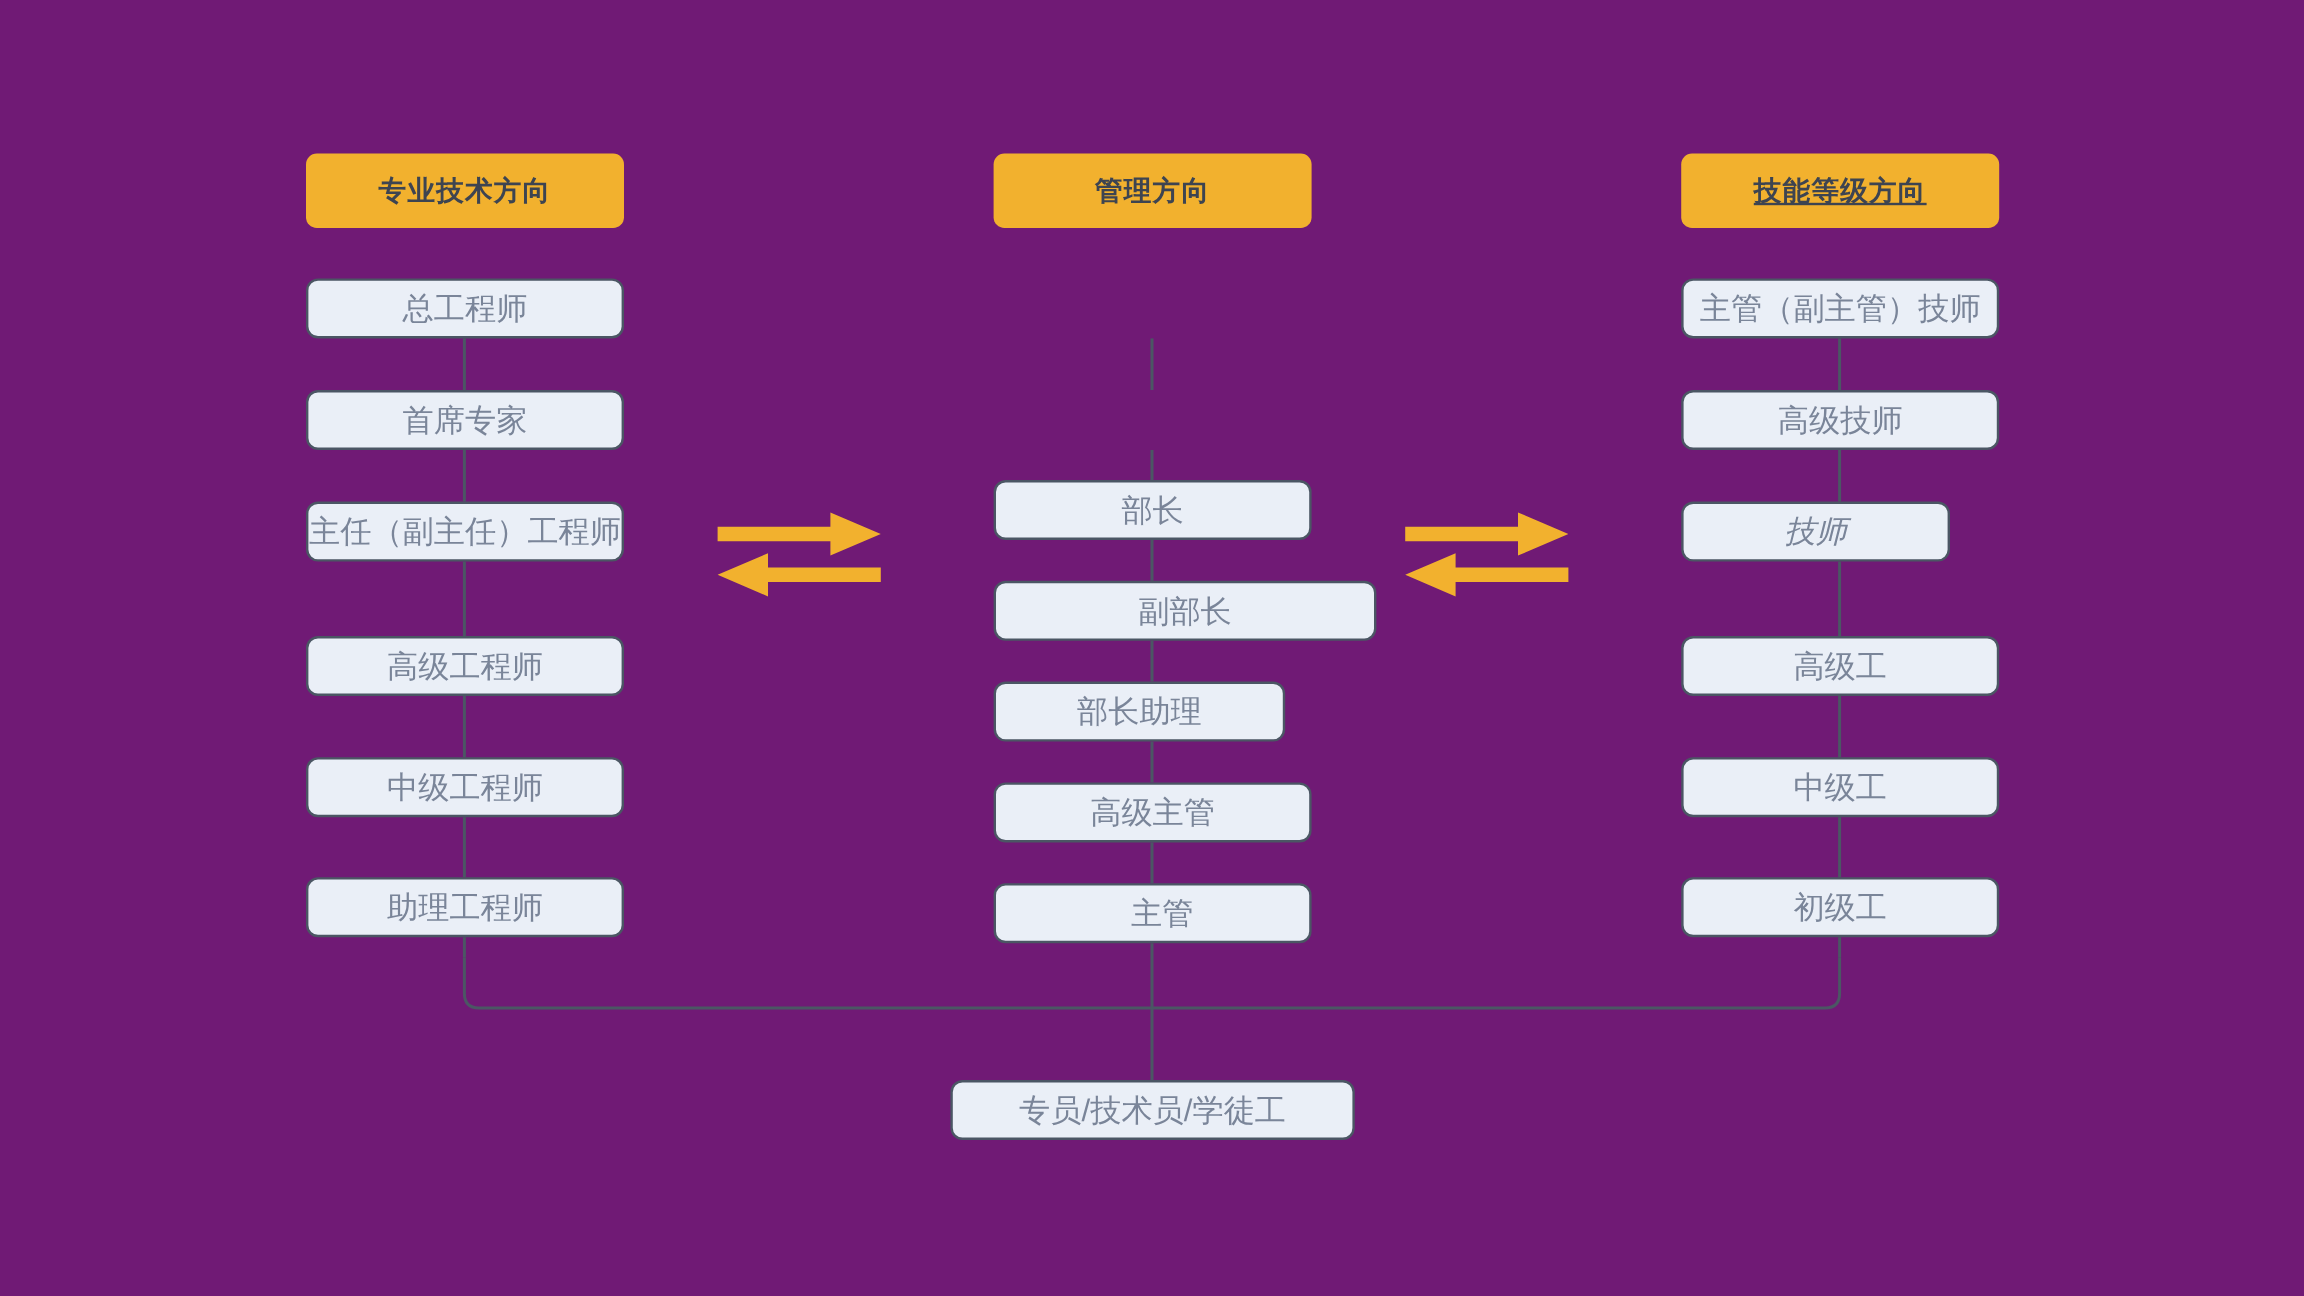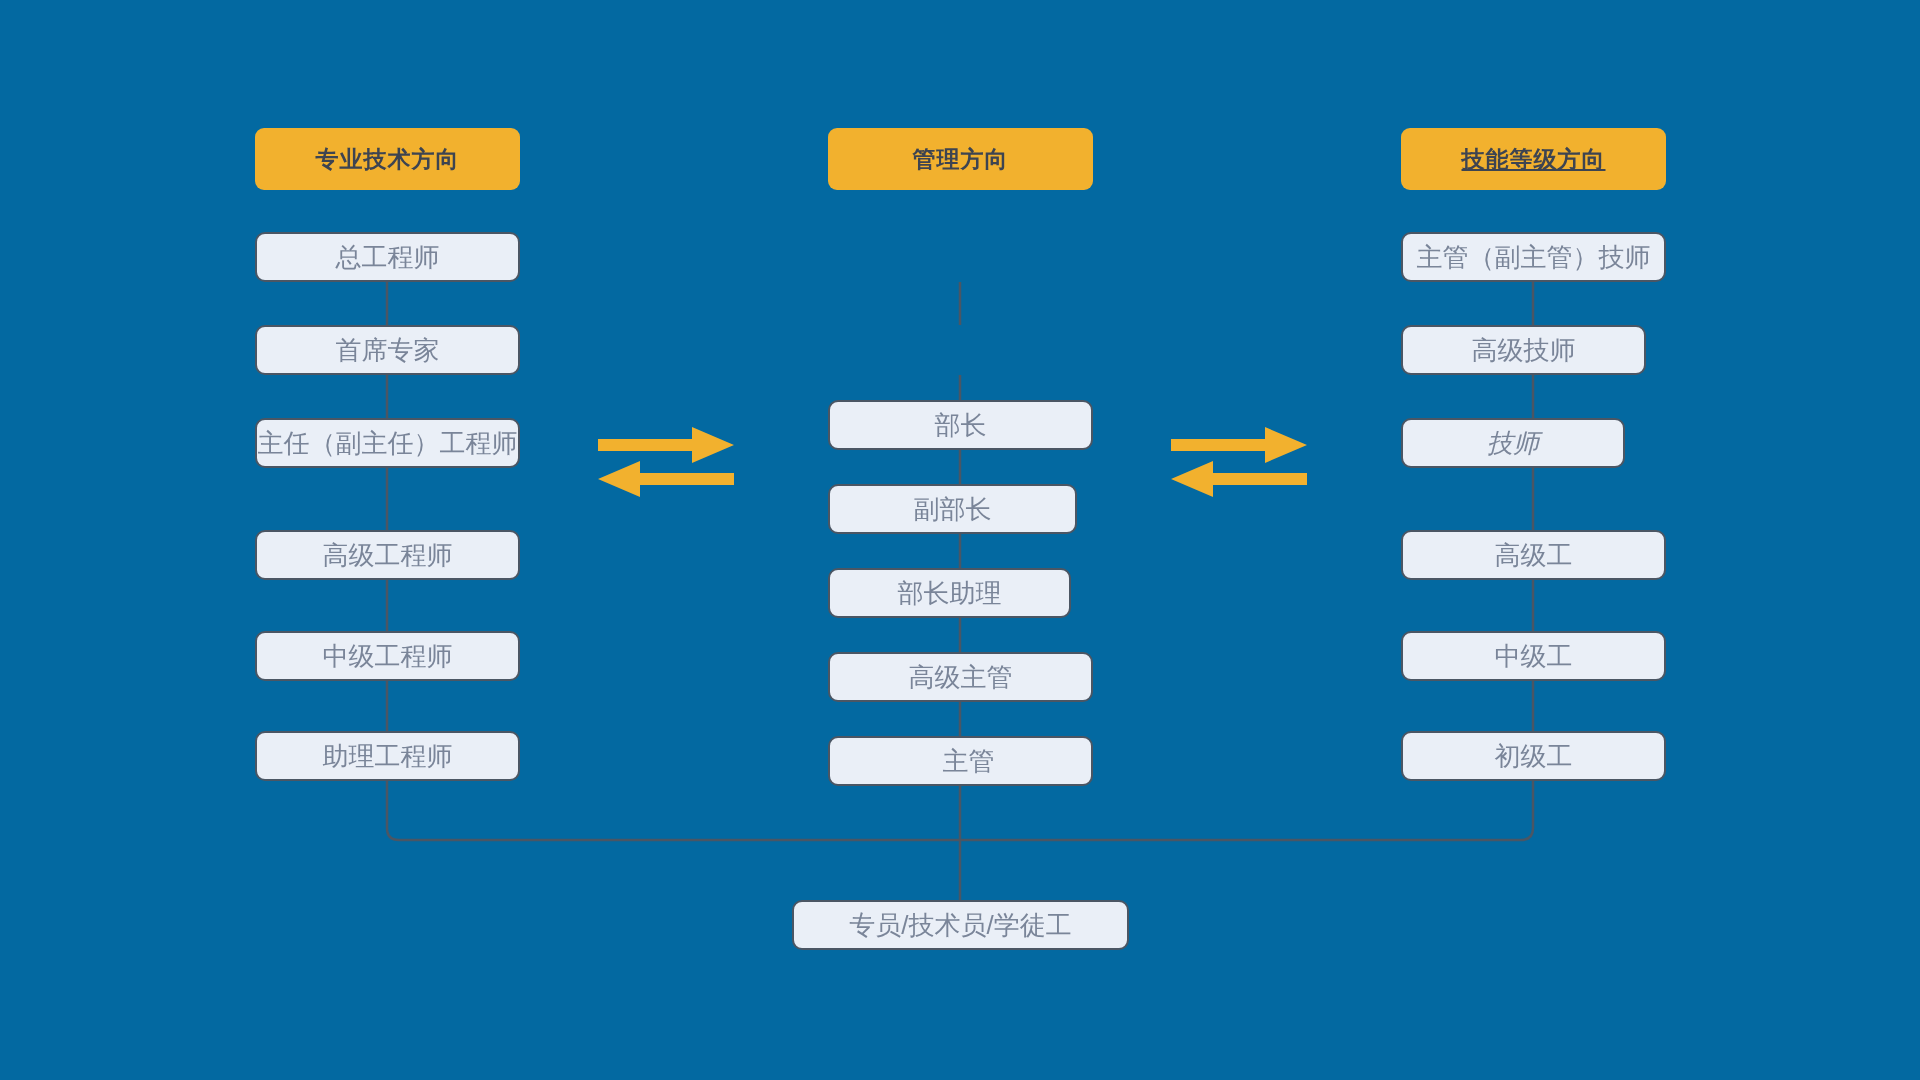--- a/index.html
+++ b/index.html
@@ -12,21 +12,21 @@
     width: 1920px;
     height: 1080px;
     font-family: "Liberation Sans", "DejaVu Sans", sans-serif;
     overflow: hidden;
   }
 
   #canvas {
     position: relative;
     width: 1920px;
     height: 1080px;
-    background: #0369a1;
+    background: #701a75;
   }
 
   
   #wires {
     position: absolute;
     left: 0;
     top: 0;
     width: 1920px;
     height: 1080px;
     pointer-events: none;
@@ -137,37 +137,37 @@
   <div class="node" style="left:255px; top:631px; width:265px;">
     <span>中级工程师</span>
   </div>
   <div class="node" style="left:255px; top:731px; width:265px;">
     <span>助理工程师</span>
   </div>
 
   <div class="node" style="left:828px; top:400px; width:265px;">
     <span>部长</span>
   </div>
-  <div class="node" style="left:828px; top:484px; width:249px;">
+  <div class="node" style="left:828px; top:484px; width:319px;">
     <span>副部长</span>
   </div>
   <div class="node" style="left:828px; top:568px; width:243px;">
     <span>部长助理</span>
   </div>
   <div class="node" style="left:828px; top:652px; width:265px;">
     <span>高级主管</span>
   </div>
   <div class="node" style="left:828px; top:736px; width:265px;padding-left:16px;">
     <span>主管</span>
   </div>
 
   <div class="node" style="left:1401px; top:232px; width:265px;">
     <span>主管（副主管）技师</span>
   </div>
-  <div class="node" style="left:1401px; top:325px; width:245px;">
+  <div class="node" style="left:1401px; top:325px; width:265px;">
     <span>高级技师</span>
   </div>
   <div class="node" style="left:1401px; top:418px; width:224px;font-style:italic;">
     <span>技师</span>
   </div>
   <div class="node" style="left:1401px; top:530px; width:265px;">
     <span>高级工</span>
   </div>
   <div class="node" style="left:1401px; top:631px; width:265px;">
     <span>中级工</span>

